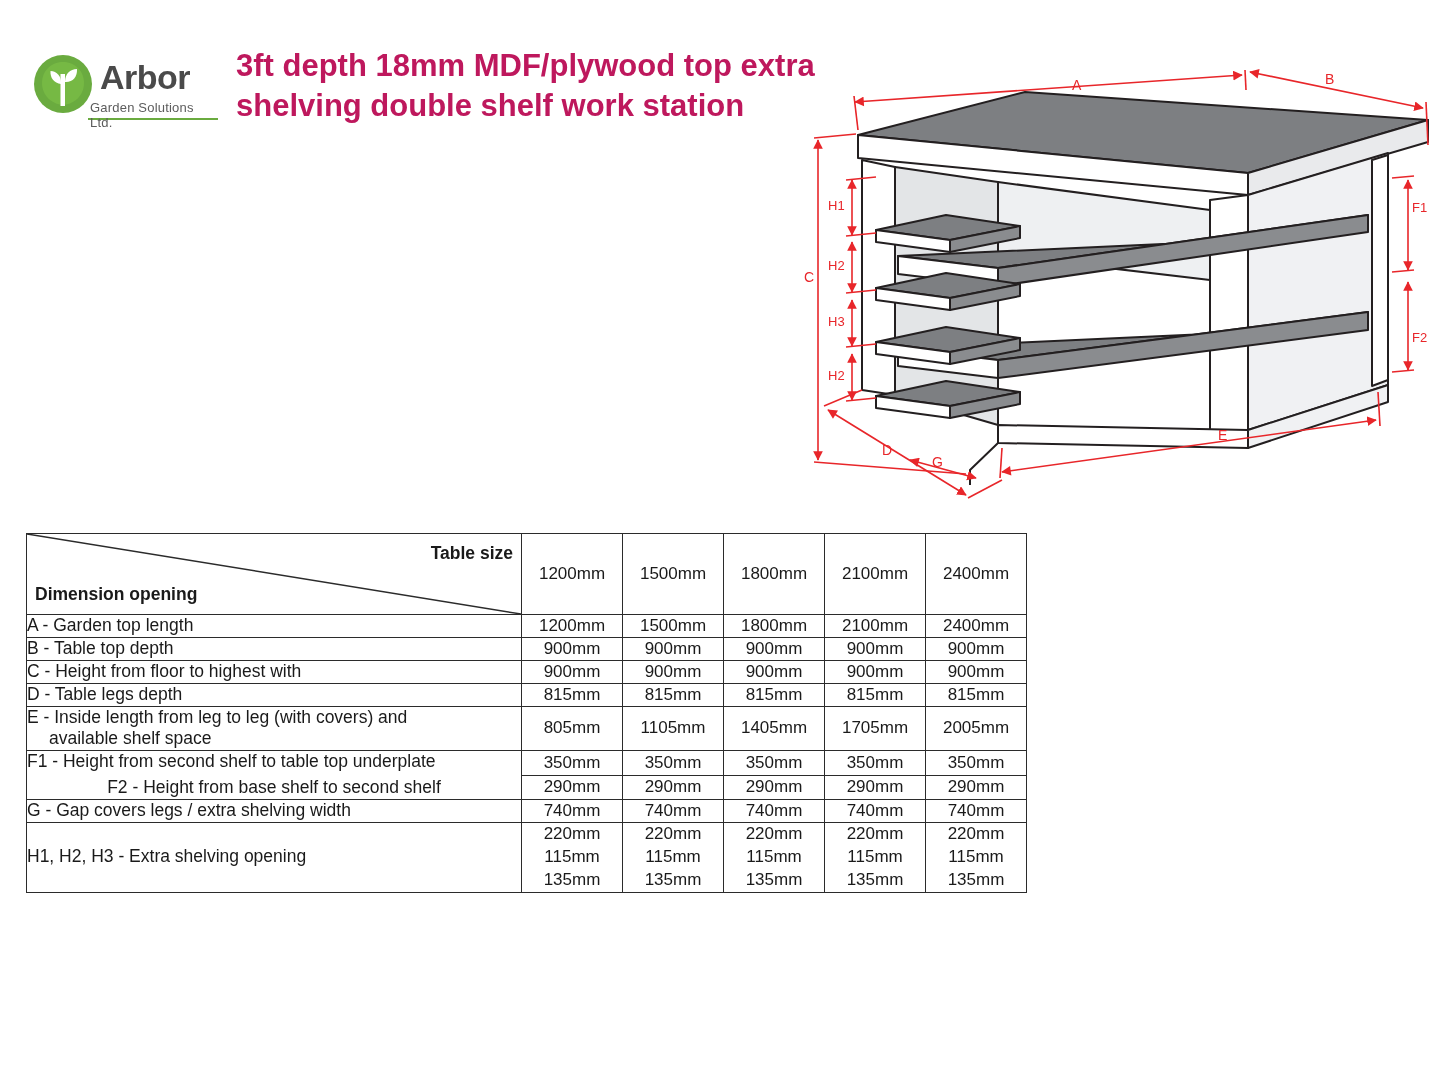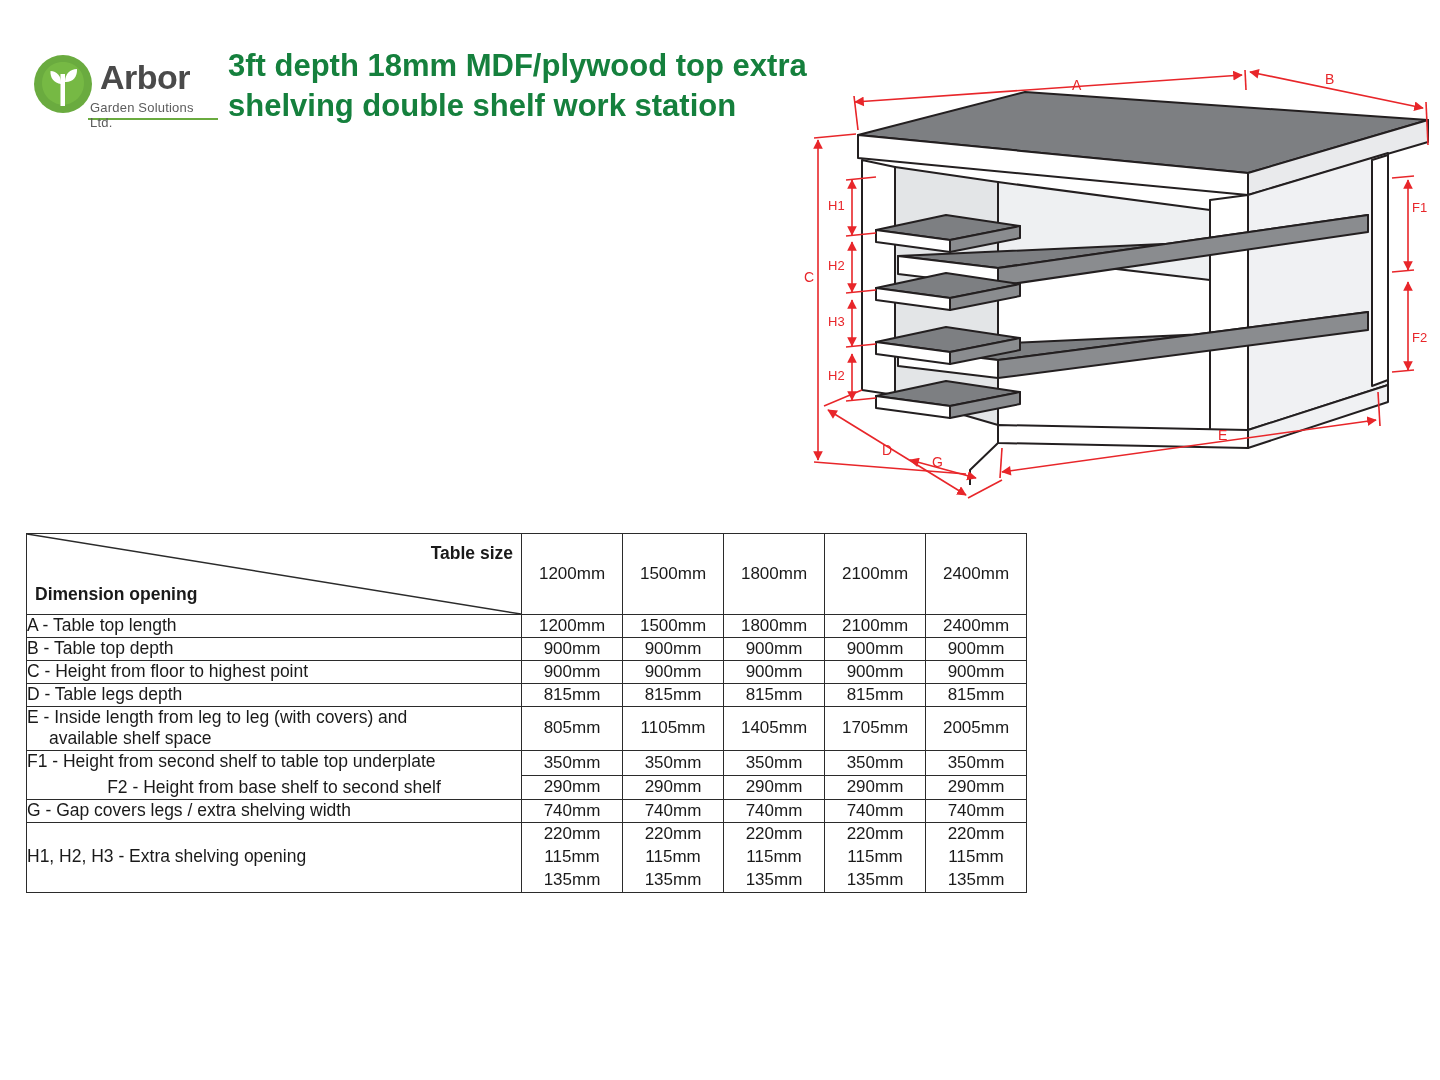--- a/index.html
+++ b/index.html
@@ -53,27 +53,27 @@
     left: 60px;
     top: 66px;
     width: 130px;
     height: 2px;
     background: #6aab3f;
   }
 
   
   .title {
     position: absolute;
-    left: 228px;
+    left: 236px;
     top: 46px;
     width: 700px;
     font-size: 31px;
     font-weight: bold;
     line-height: 1.29;
-    color: #15803d;
+    color: #be185d;
   }
 
   
   .drawing {
     position: absolute;
     left: 780px;
     top: 30px;
     width: 660px;
     height: 490px;
   }
@@ -298,39 +298,39 @@
       </div>
     </td>
     <td class="val-cell head-val">1200mm</td>
     <td class="val-cell head-val">1500mm</td>
     <td class="val-cell head-val">1800mm</td>
     <td class="val-cell head-val">2100mm</td>
     <td class="val-cell head-val">2400mm</td>
   </tr>
 
   <tr>
-    <td class="label-cell">A - Table top length</td>
+    <td class="label-cell">A - Garden top length</td>
     <td class="val-cell">1200mm</td>
     <td class="val-cell">1500mm</td>
     <td class="val-cell">1800mm</td>
     <td class="val-cell">2100mm</td>
     <td class="val-cell">2400mm</td>
   </tr>
 
   <tr>
     <td class="label-cell">B - Table top depth</td>
     <td class="val-cell">900mm</td>
     <td class="val-cell">900mm</td>
     <td class="val-cell">900mm</td>
     <td class="val-cell">900mm</td>
     <td class="val-cell">900mm</td>
   </tr>
 
   <tr>
-    <td class="label-cell">C - Height from floor to highest point</td>
+    <td class="label-cell">C - Height from floor to highest with</td>
     <td class="val-cell">900mm</td>
     <td class="val-cell">900mm</td>
     <td class="val-cell">900mm</td>
     <td class="val-cell">900mm</td>
     <td class="val-cell">900mm</td>
   </tr>
 
   <tr>
     <td class="label-cell">D - Table legs depth</td>
     <td class="val-cell">815mm</td>

